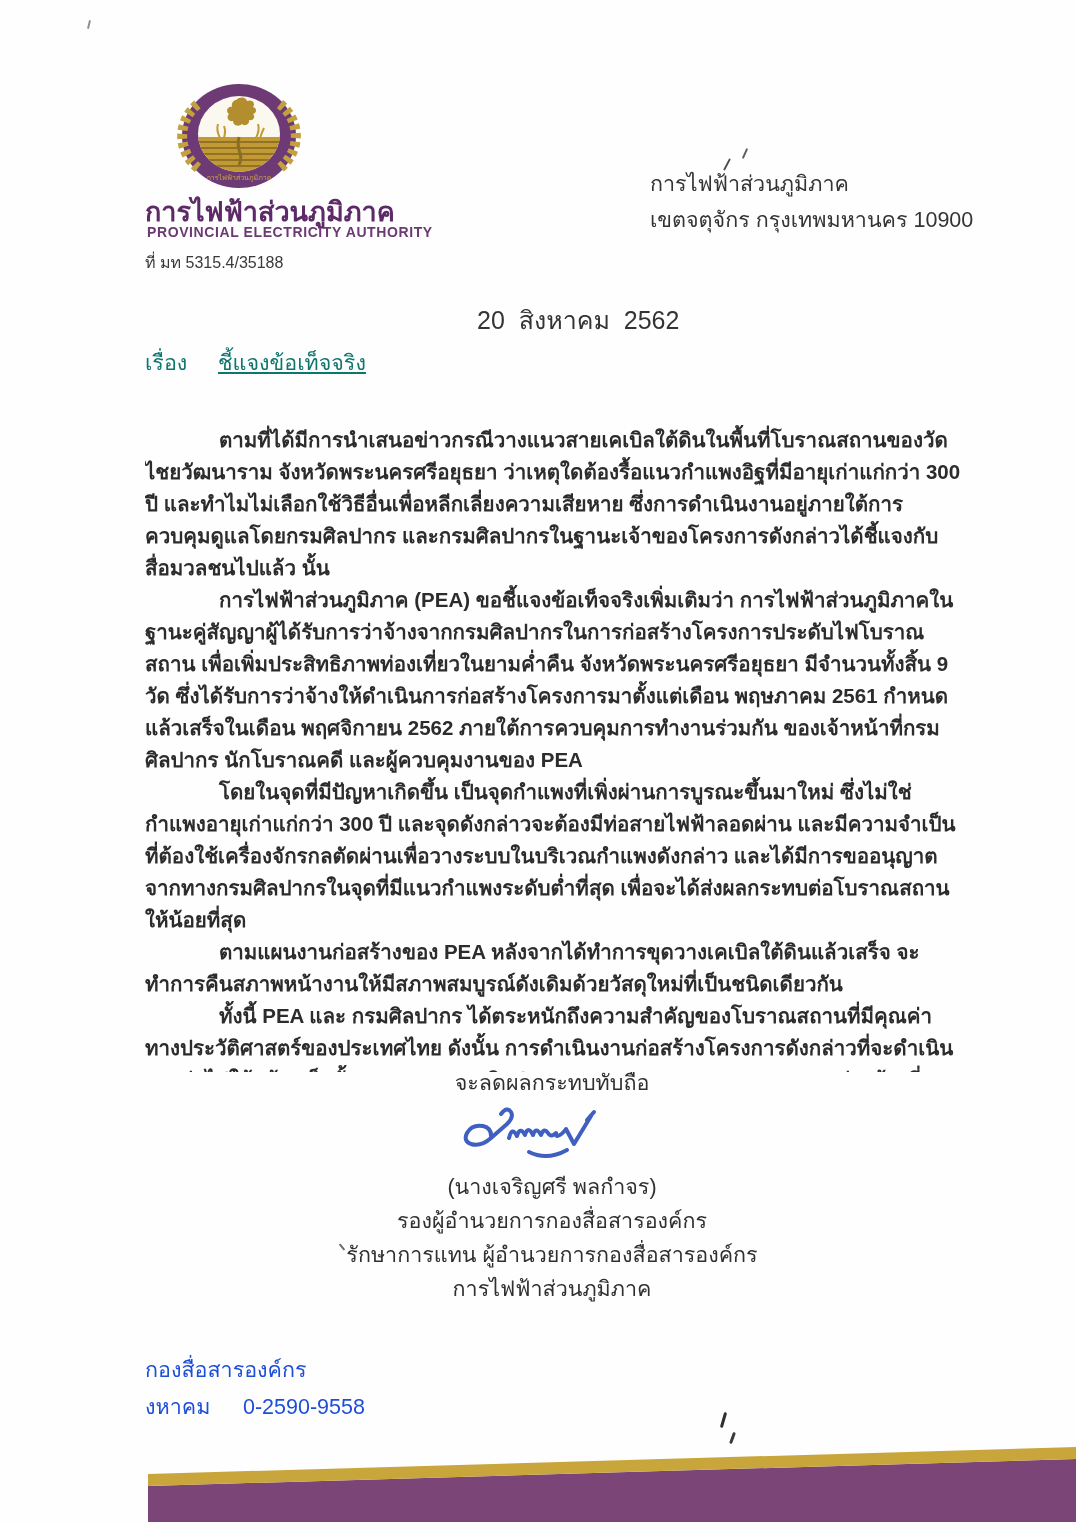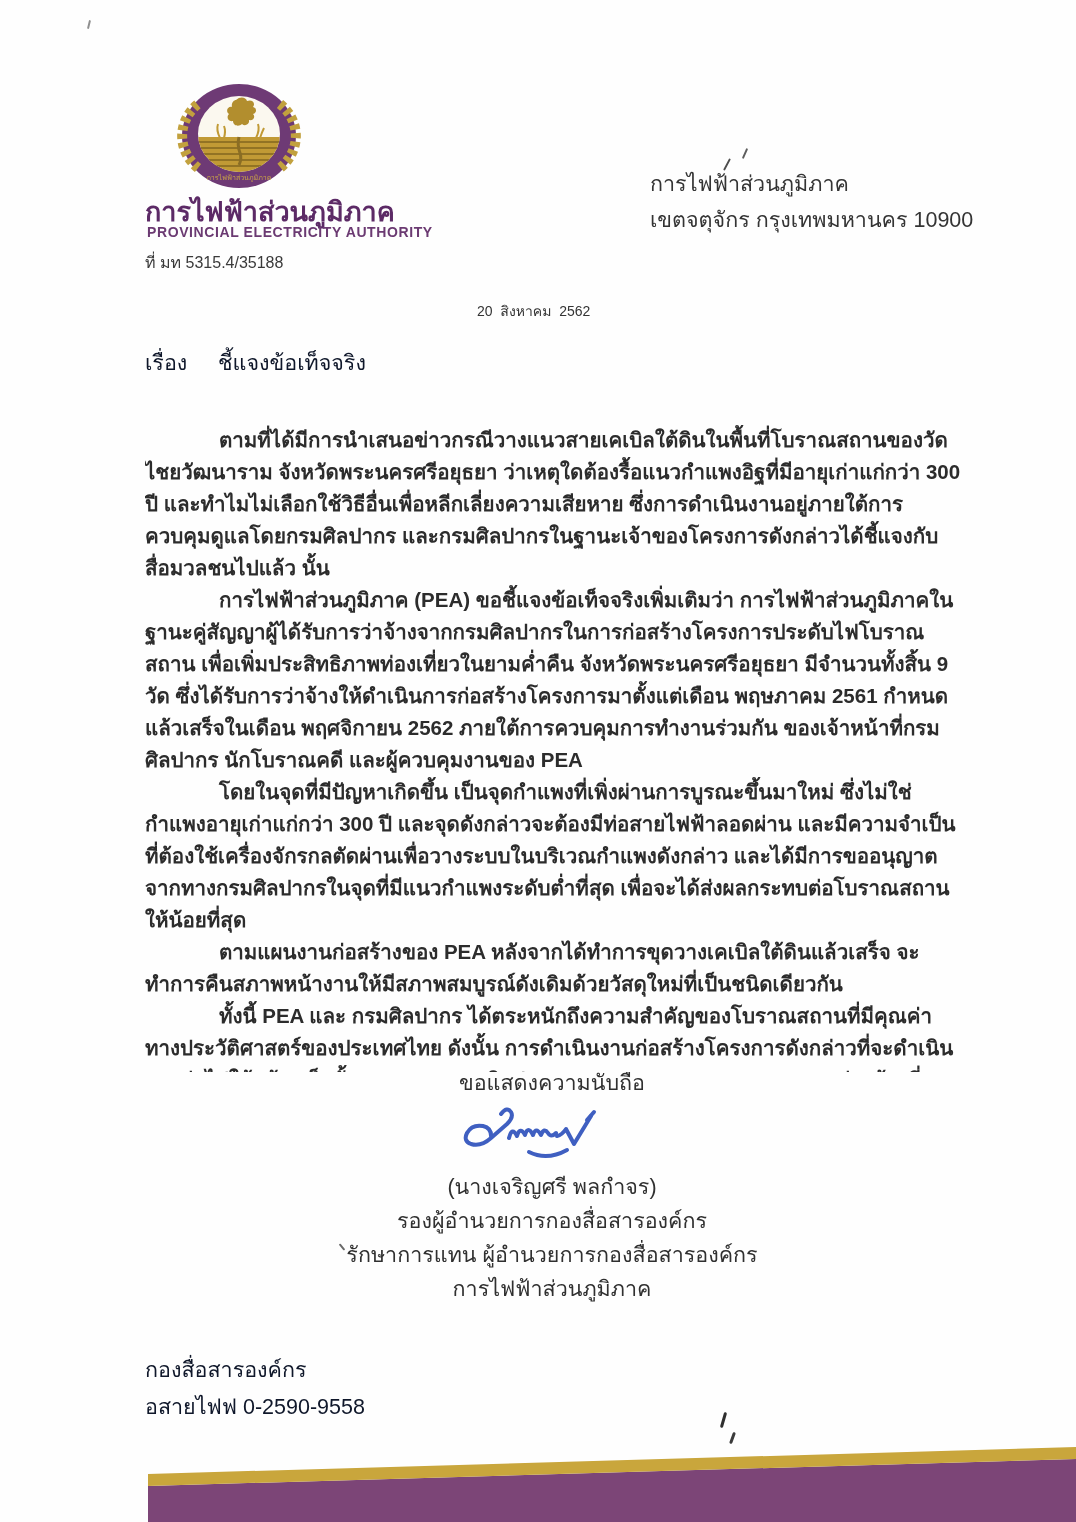--- a/index.html
+++ b/index.html
@@ -16,37 +16,37 @@
   .brand-th{
     left:145px;top:190px;
     font-size:27px;font-weight:700;color:#5c2a66;
   }
   .brand-en{
     left:147px;top:224px;
     font-size:14px;font-weight:700;color:#6b3a72;letter-spacing:.6px;
   }
   .ref-no{left:145px;top:250px;font-size:16px;color:#3a3a3a;}
   .addr{left:650px;top:166px;font-size:21.5px;line-height:36px;color:#343434;}
-  .date{left:477px;top:300px;font-size:14px;white-space:pre;color:#343434;}
-  .subject-row{left:145px;font-size:21.5px;color:#0f172a;}
+  .date{left:477px;top:300px;font-size:25px;white-space:pre;color:#343434;}
+  .subject-row{left:145px;font-size:21.5px;color:#0f766e;text-decoration:underline;}
   .subject-row .lbl{display:inline-block;width:73px;}
   .body-block{
     left:145px;top:424px;width:820px;height:648px;
     font-size:20.5px;line-height:32px;color:#2c2c2c;
     overflow:hidden;
     font-weight:bold;
   }
   .body-block p{margin:0;text-indent:74px;}
   .closing{
     left:302px;top:1066px;width:500px;
     text-align:center;font-size:21.5px;line-height:34px;color:#303030;
   }
   .closing .sal{margin-bottom:2px;}
   .sig-svg{display:block;margin:0 auto;margin-top:-2px;margin-bottom:0px;}
-  .footer{left:145px;top:1352px;font-size:21.5px;line-height:37px;color:#0f172a;}
+  .footer{left:145px;top:1352px;font-size:21.5px;line-height:37px;color:#1d4ed8;}
   .footer .lb{display:inline-block;min-width:98px;}
   .band-svg{left:0;top:0;width:1076px;height:1522px;pointer-events:none;}
   
   .art{position:absolute;background:#5a5a5a;border-radius:2px;}
   .a1{left:88px;top:20px;width:2px;height:9px;transform:rotate(14deg);background:#8f8f8f;}
   .a2{left:726px;top:158px;width:2px;height:13px;transform:rotate(28deg);background:#4e4e4e;}
   .a3{left:744px;top:148px;width:2px;height:11px;transform:rotate(24deg);background:#5e5e5e;}
   .a4{left:341px;top:1243px;width:2px;height:8px;transform:rotate(-40deg);background:#6a6a6a;}
   .a5{left:722px;top:1412px;width:3px;height:16px;transform:rotate(16deg);background:#2f2f2f;}
   .a6{left:731px;top:1432px;width:3px;height:12px;transform:rotate(20deg);background:#3b3b3b;}
@@ -105,40 +105,40 @@
   <div class="abs body-block">
     <p>ตามที่ได้มีการนำเสนอข่าวกรณีวางแนวสายเคเบิลใต้ดินในพื้นที่โบราณสถานของวัดไชยวัฒนาราม จังหวัดพระนครศรีอยุธยา ว่าเหตุใดต้องรื้อแนวกำแพงอิฐที่มีอายุเก่าแก่กว่า 300 ปี และทำไมไม่เลือกใช้วิธีอื่นเพื่อหลีกเลี่ยงความเสียหาย ซึ่งการดำเนินงานอยู่ภายใต้การควบคุมดูแลโดยกรมศิลปากร และกรมศิลปากรในฐานะเจ้าของโครงการดังกล่าวได้ชี้แจงกับสื่อมวลชนไปแล้ว นั้น</p>
     <p>การไฟฟ้าส่วนภูมิภาค (PEA) ขอชี้แจงข้อเท็จจริงเพิ่มเติมว่า การไฟฟ้าส่วนภูมิภาคในฐานะคู่สัญญาผู้ได้รับการว่าจ้างจากกรมศิลปากรในการก่อสร้างโครงการประดับไฟโบราณสถาน เพื่อเพิ่มประสิทธิภาพท่องเที่ยวในยามค่ำคืน จังหวัดพระนครศรีอยุธยา มีจำนวนทั้งสิ้น 9 วัด  ซึ่งได้รับการว่าจ้างให้ดำเนินการก่อสร้างโครงการมาตั้งแต่เดือน พฤษภาคม 2561 กำหนดแล้วเสร็จในเดือน พฤศจิกายน 2562 ภายใต้การควบคุมการทำงานร่วมกัน ของเจ้าหน้าที่กรมศิลปากร นักโบราณคดี และผู้ควบคุมงานของ PEA</p>
     <p>โดยในจุดที่มีปัญหาเกิดขึ้น เป็นจุดกำแพงที่เพิ่งผ่านการบูรณะขึ้นมาใหม่ ซึ่งไม่ใช่กำแพงอายุเก่าแก่กว่า 300 ปี และจุดดังกล่าวจะต้องมีท่อสายไฟฟ้าลอดผ่าน และมีความจำเป็นที่ต้องใช้เครื่องจักรกลตัดผ่านเพื่อวางระบบในบริเวณกำแพงดังกล่าว และได้มีการขออนุญาตจากทางกรมศิลปากรในจุดที่มีแนวกำแพงระดับต่ำที่สุด เพื่อจะได้ส่งผลกระทบต่อโบราณสถานให้น้อยที่สุด</p>
     <p>ตามแผนงานก่อสร้างของ PEA หลังจากได้ทำการขุดวางเคเบิลใต้ดินแล้วเสร็จ จะทำการคืนสภาพหน้างานให้มีสภาพสมบูรณ์ดังเดิมด้วยวัสดุใหม่ที่เป็นชนิดเดียวกัน</p>
     <p>ทั้งนี้ PEA และ กรมศิลปากร ได้ตระหนักถึงความสำคัญของโบราณสถานที่มีคุณค่าทางประวัติศาสตร์ของประเทศไทย ดังนั้น การดำเนินงานก่อสร้างโครงการดังกล่าวที่จะดำเนินการต่อไปให้แล้วเสร็จนั้น PEA และกรมศิลปากร จะหามาตรการควบคุมดูแลการก่อสร้างที่จะลดผลกระทบที่จะเกิดขึ้นให้น้อยที่สุด</p>
 
   </div>
 
   <div class="abs closing">
-    <div class="sal">ขอแสดงความนับถือ</div>
+    <div class="sal">จะลดผลกระทบทับถือ</div>
     <svg class="sig-svg" width="190" height="70" viewBox="0 0 190 70" aria-hidden="true">
       <g fill="none" stroke="#3f5fc1" stroke-width="4" stroke-linecap="round" stroke-linejoin="round">
         <path d="M44 14 q6 -8 10 -2 q3 5 -4 12 q-8 7 -16 14 q-10 9 -20 6 q-8 -3 -4 -11 q5 -9 16 -7 q9 2 8 12"></path>
         <path d="M52 38 q3 -12 8 -2 q3 -10 8 -1 q3 -10 8 0 q3 -9 8 0 q3 -8 7 -2 q3 5 8 0"></path>
         <path d="M100 36 q5 -1 9 -7 l8 15 l17 -28"></path>
         <path d="M130 20 l7 -8"></path>
         <path d="M72 52 q18 9 38 -2"></path>
       </g>
     </svg>
     <div>(นางเจริญศรี พลกำจร)</div>
     <div>รองผู้อำนวยการกองสื่อสารองค์กร</div>
     <div>รักษาการแทน ผู้อำนวยการกองสื่อสารองค์กร</div>
     <div>การไฟฟ้าส่วนภูมิภาค</div>
   </div>
 
   <div class="abs footer">
     <div>กองสื่อสารองค์กร</div>
     <div>
-      <span class="lb">อสายไฟฟ</span><span>0-2590-9558</span>
+      <span class="lb">งหาคม</span><span>0-2590-9558</span>
     </div>
   </div>
 
   <svg class="abs band-svg" aria-hidden="true">
     <polygon points="148,1486 1076,1459 1076,1522 148,1522" fill="#7c4577"></polygon>
     <polygon points="148,1474 1076,1447 1076,1459 148,1486" fill="#c9a63c"></polygon>
   </svg>
 
   <div class="art a1"></div>
   <div class="art a2"></div>

